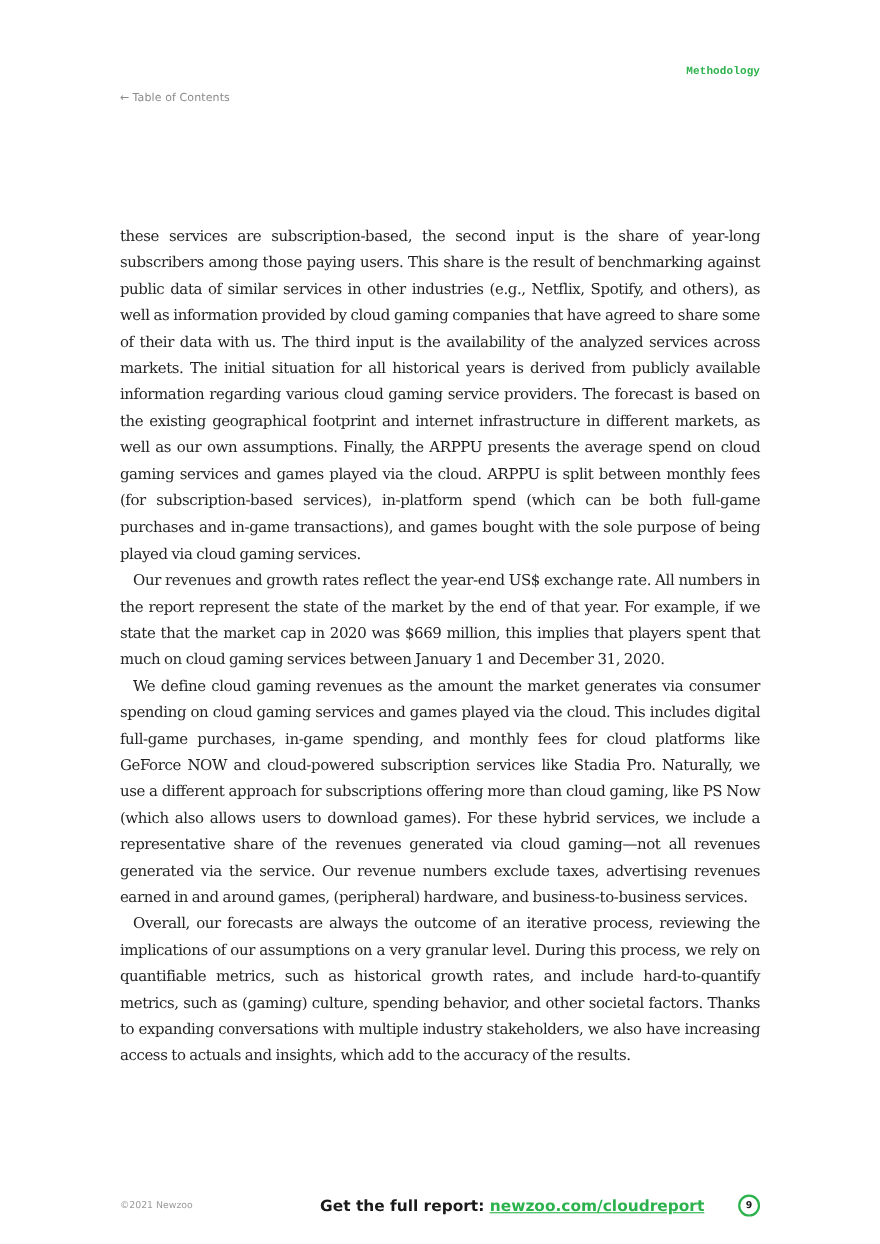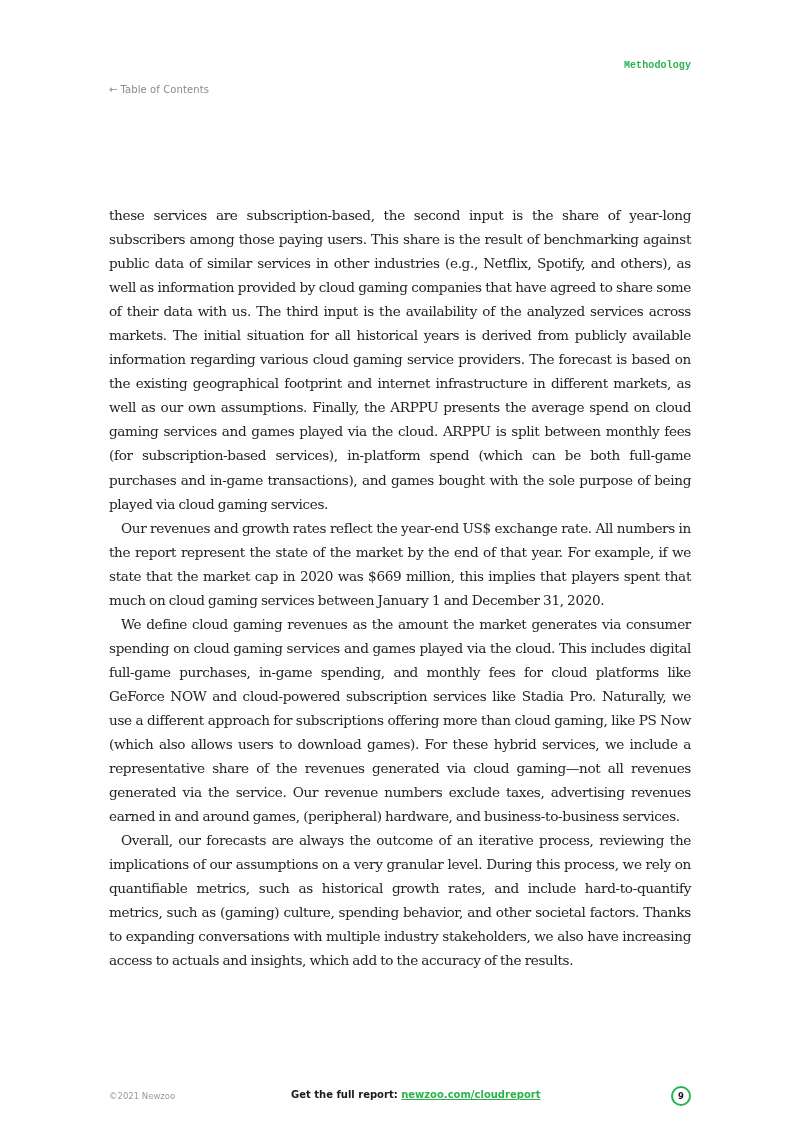--- a/index.html
+++ b/index.html
@@ -80,21 +80,21 @@
       position: absolute;
       left: 0;
       top: 5px;
       font-size: 8.5px;
       color: #9a9a9a;
     }
     .cta {
       position: absolute;
       left: 182px;
       top: 3px;
-      font-size: 10px;
+      font-size: 14px;
       color: #1a1a1a;
       white-space: nowrap;
     }
     .cta-label {
       font-weight: bold;
     }
     .cta-link {
       color: #2bb24c;
       text-decoration: underline;
       font-weight: bold;

